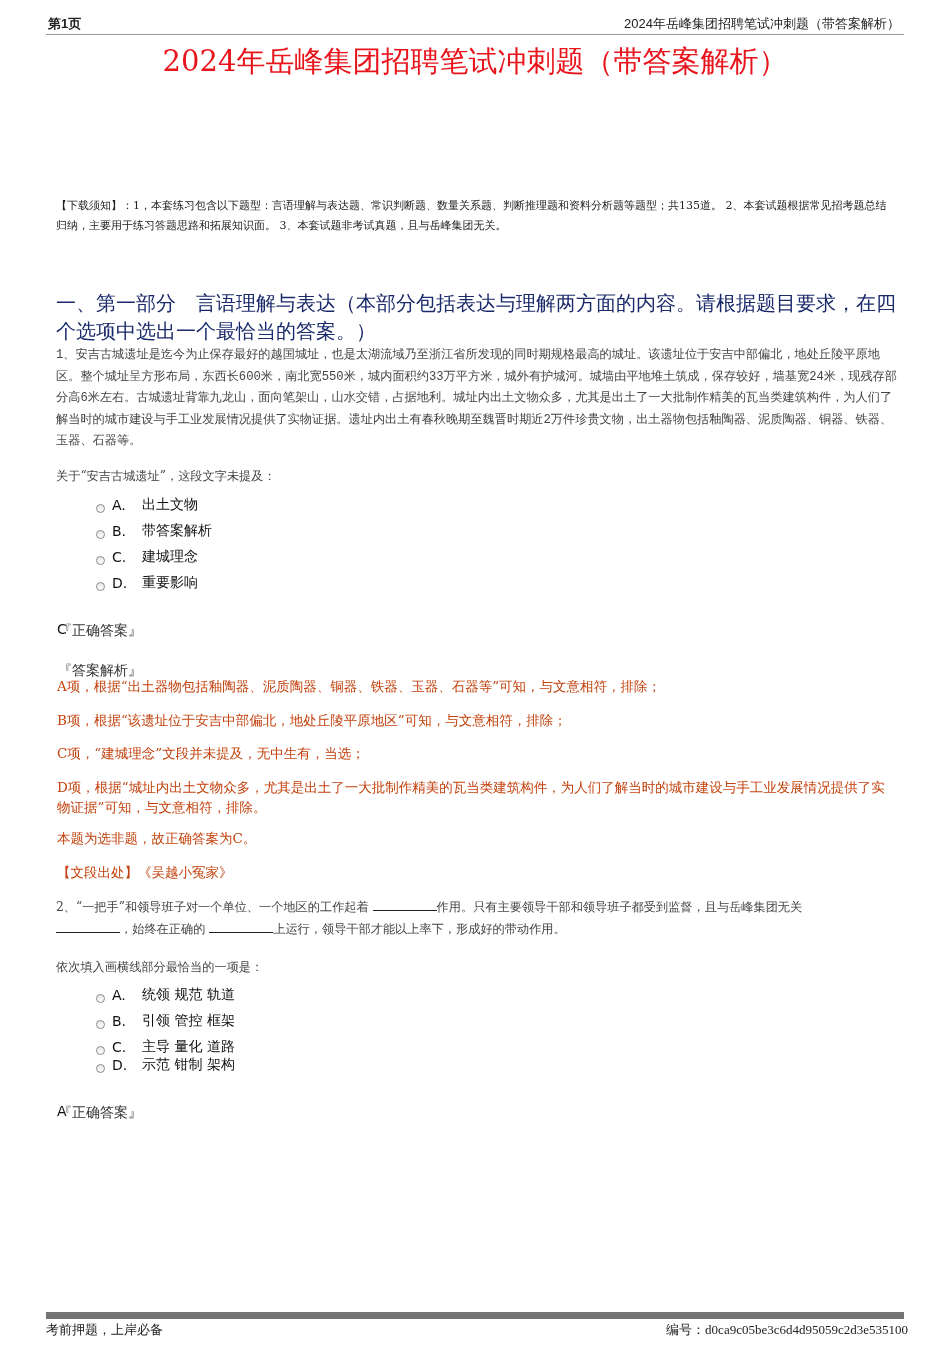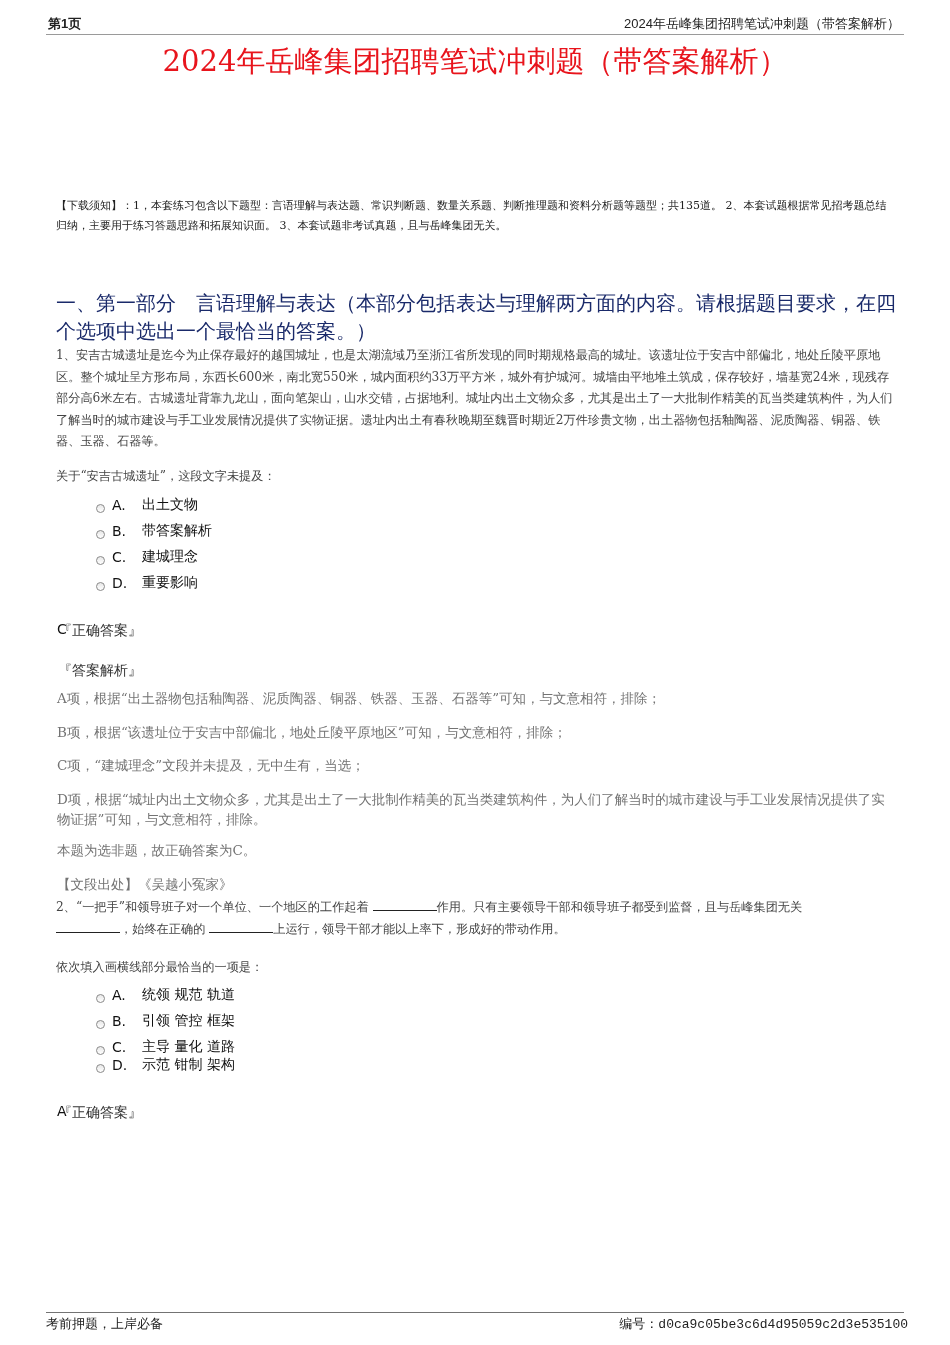--- a/index.html
+++ b/index.html
@@ -10,35 +10,35 @@
          font-size:13px; color:#222; }
   .hdr .l { position:absolute; left:2px; top:1px;font-weight:bold; }
   .hdr .r { position:absolute; right:4px; top:1px; }
   .title { position:absolute; left:0; right:0; top:42px; text-align:center;
            color:#e8141c; font-size:29px; font-family:"DejaVu Serif", serif; letter-spacing:0; }
   .notice { position:absolute; left:56px; width:840px; top:148px; font-size:11px;
             line-height:20px; color:#222;margin-top:48px; }
   .section { position:absolute; left:56px; width:840px; top:289px; font-size:20px;
              line-height:28px; color:#1a2a6a; }
   .para { position:absolute; left:56px; width:845px; font-size:12.2px; line-height:21.5px; color:#444; }
-  .q1text { top:345px; }
+  .q1text { top:345px;font-family:Liberation Mono, monospace; }
   .ask { position:absolute; left:56px; font-size:12.2px; color:#444; }
   .opts { position:absolute; left:96px; font-family:"DejaVu Sans", sans-serif; font-size:14px; color:#111; }
   .opt { position:absolute; left:0; white-space:nowrap; display:flex; align-items:center; }
   .radio { width:9px; height:9px; border-radius:50%; border:1px solid #8a8a8a;
            background:linear-gradient(#e8e8e8,#ffffff); display:inline-block; margin-right:7px;
            margin-top:6px; box-sizing:border-box; }
   .opt .letter { display:inline-block; width:30px; }
   .opt .txt { font-family:"DejaVu Serif", serif;text-align:center; }
   .lab { position:absolute; left:58px; font-size:14px; color:#333;margin-top:20px; }
   .ans { position:absolute; left:57px; font-family:"DejaVu Sans", sans-serif; font-size:14px; color:#111; }
-  .exp { position:absolute; left:57px; width:840px; font-size:13.5px; line-height:20px; color:#737373;margin-top:12px; }
+  .exp { position:absolute; left:57px; width:840px; font-size:13.5px; line-height:20px; color:#c2410c; }
   .blank { display:inline-block; width:64px; border-bottom:1px solid #222; height:12px; vertical-align:baseline; }
-  .ftr { position:absolute; left:46px; right:46px; top:1312px; border-top:1px solid #737373;
-         font-family:Liberation Mono, monospace; font-size:13px; color:#222; height:20px; }
+  .ftr { position:absolute; left:46px; right:46px; top:1312px; border-top:7px solid #737373;
+         font-family:Liberation Serif, serif; font-size:13px; color:#222; height:20px; }
   .ftr .l { position:absolute; left:0; top:2px; }
   .ftr .r { position:absolute; right:-4px; top:2px; }
 </style>
 </head>
 <body>
 
 <div class="hdr">
   <span class="l">第1页</span>
   <span class="r">2024年岳峰集团招聘笔试冲刺题（带答案解析）</span>
 </div>

